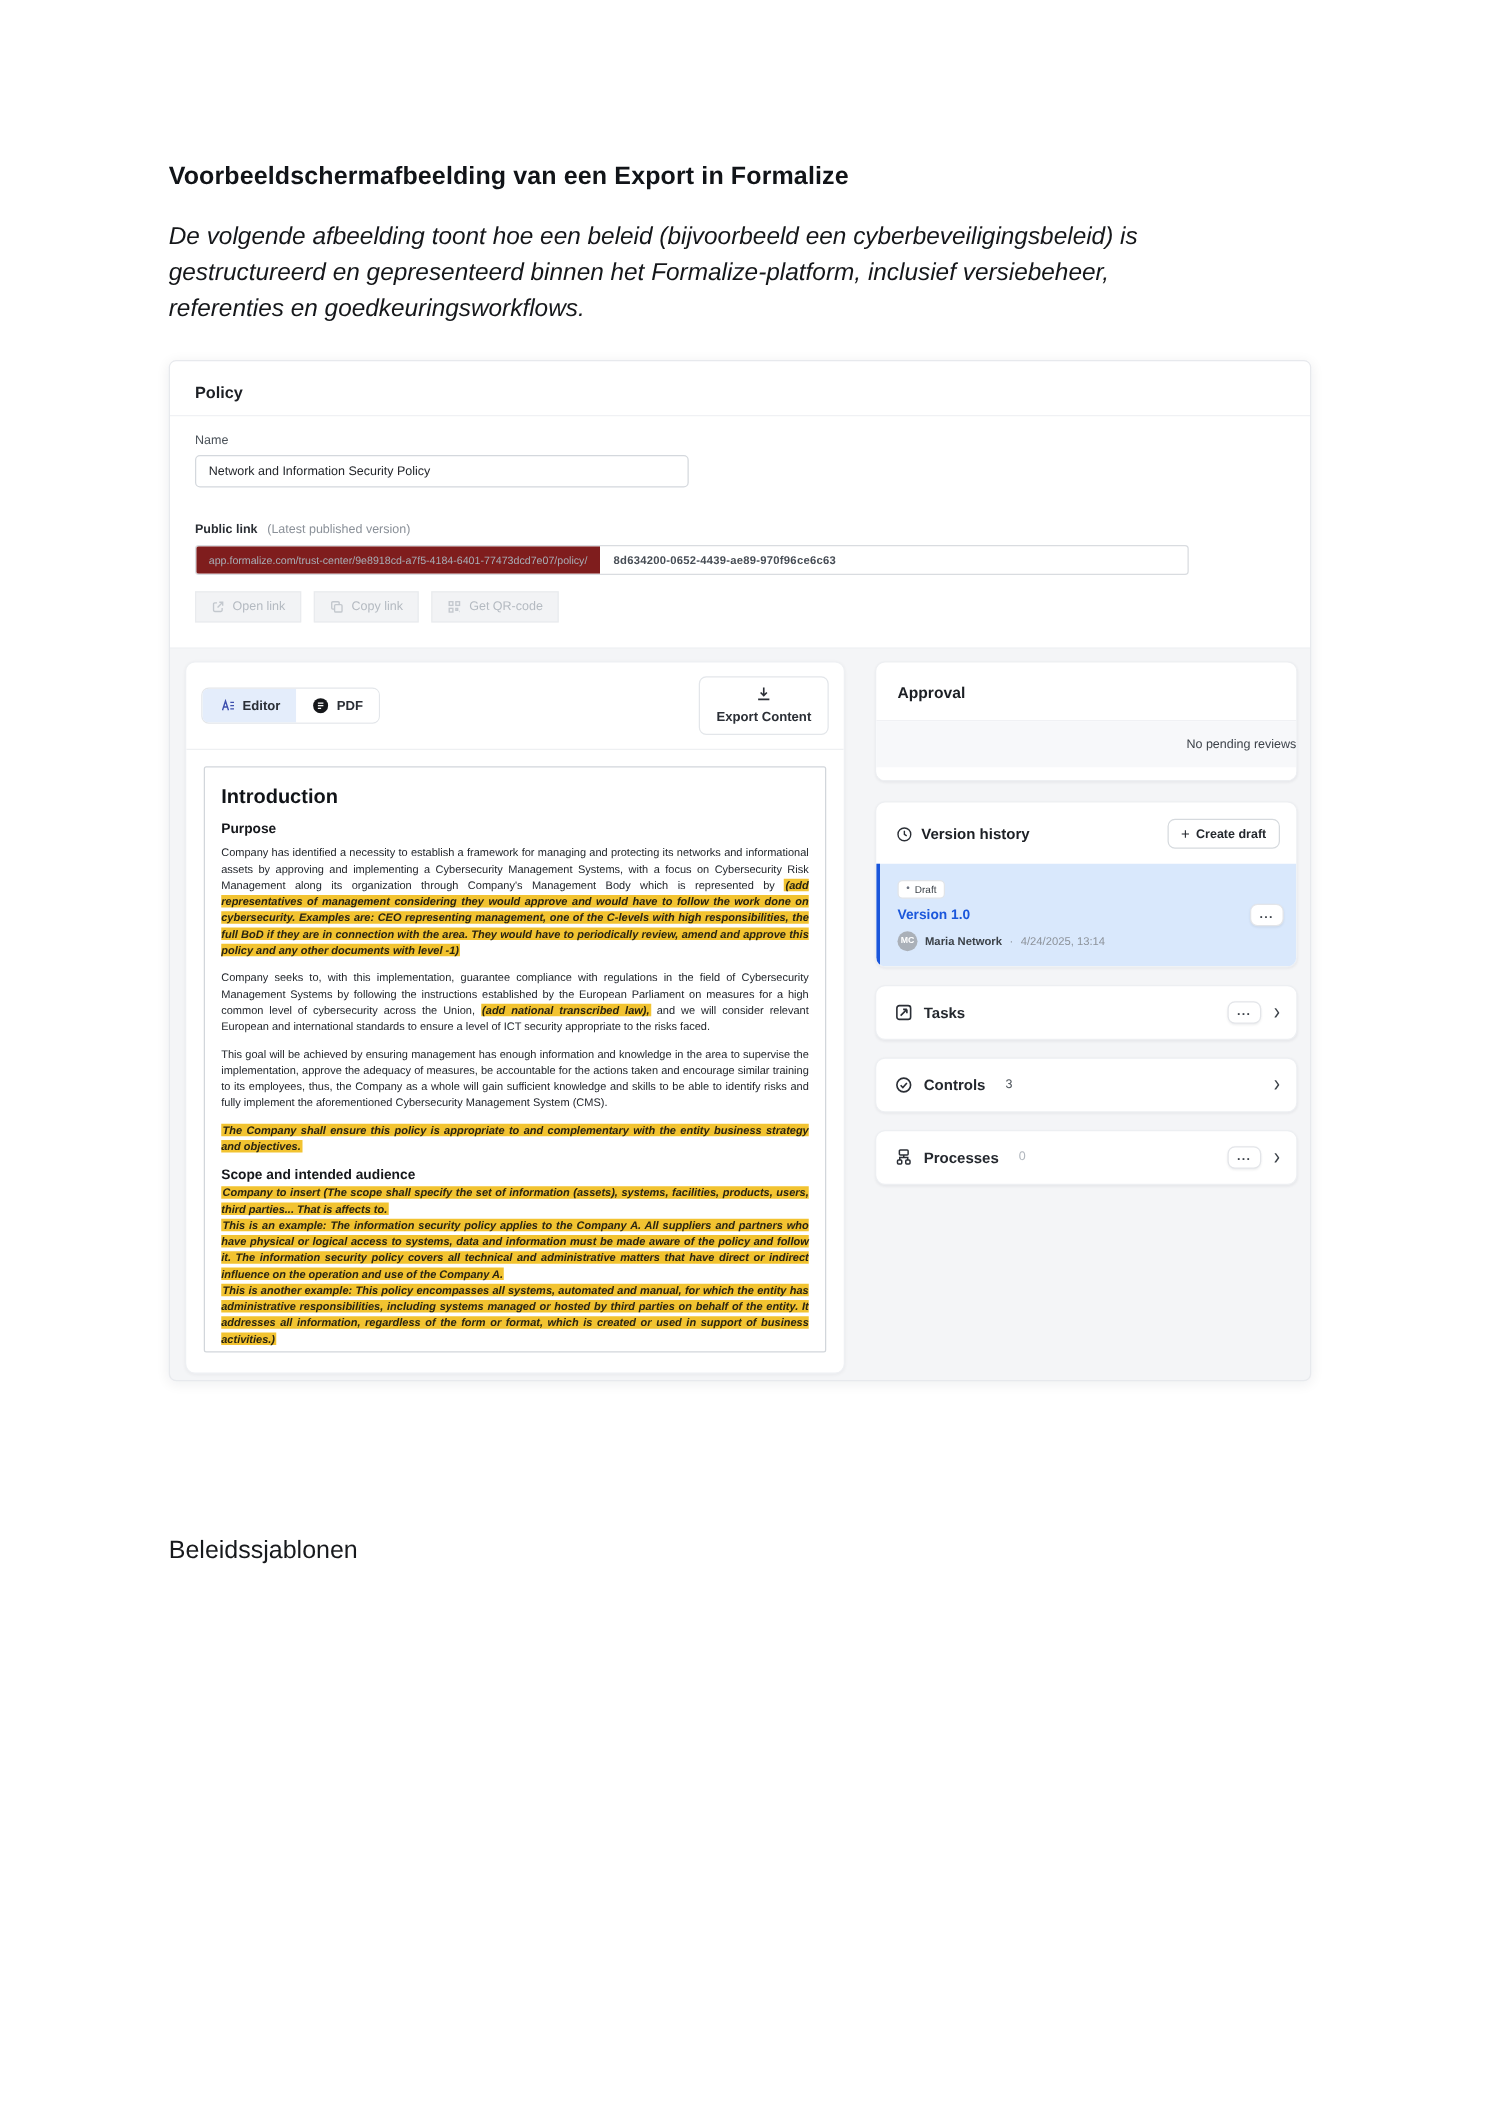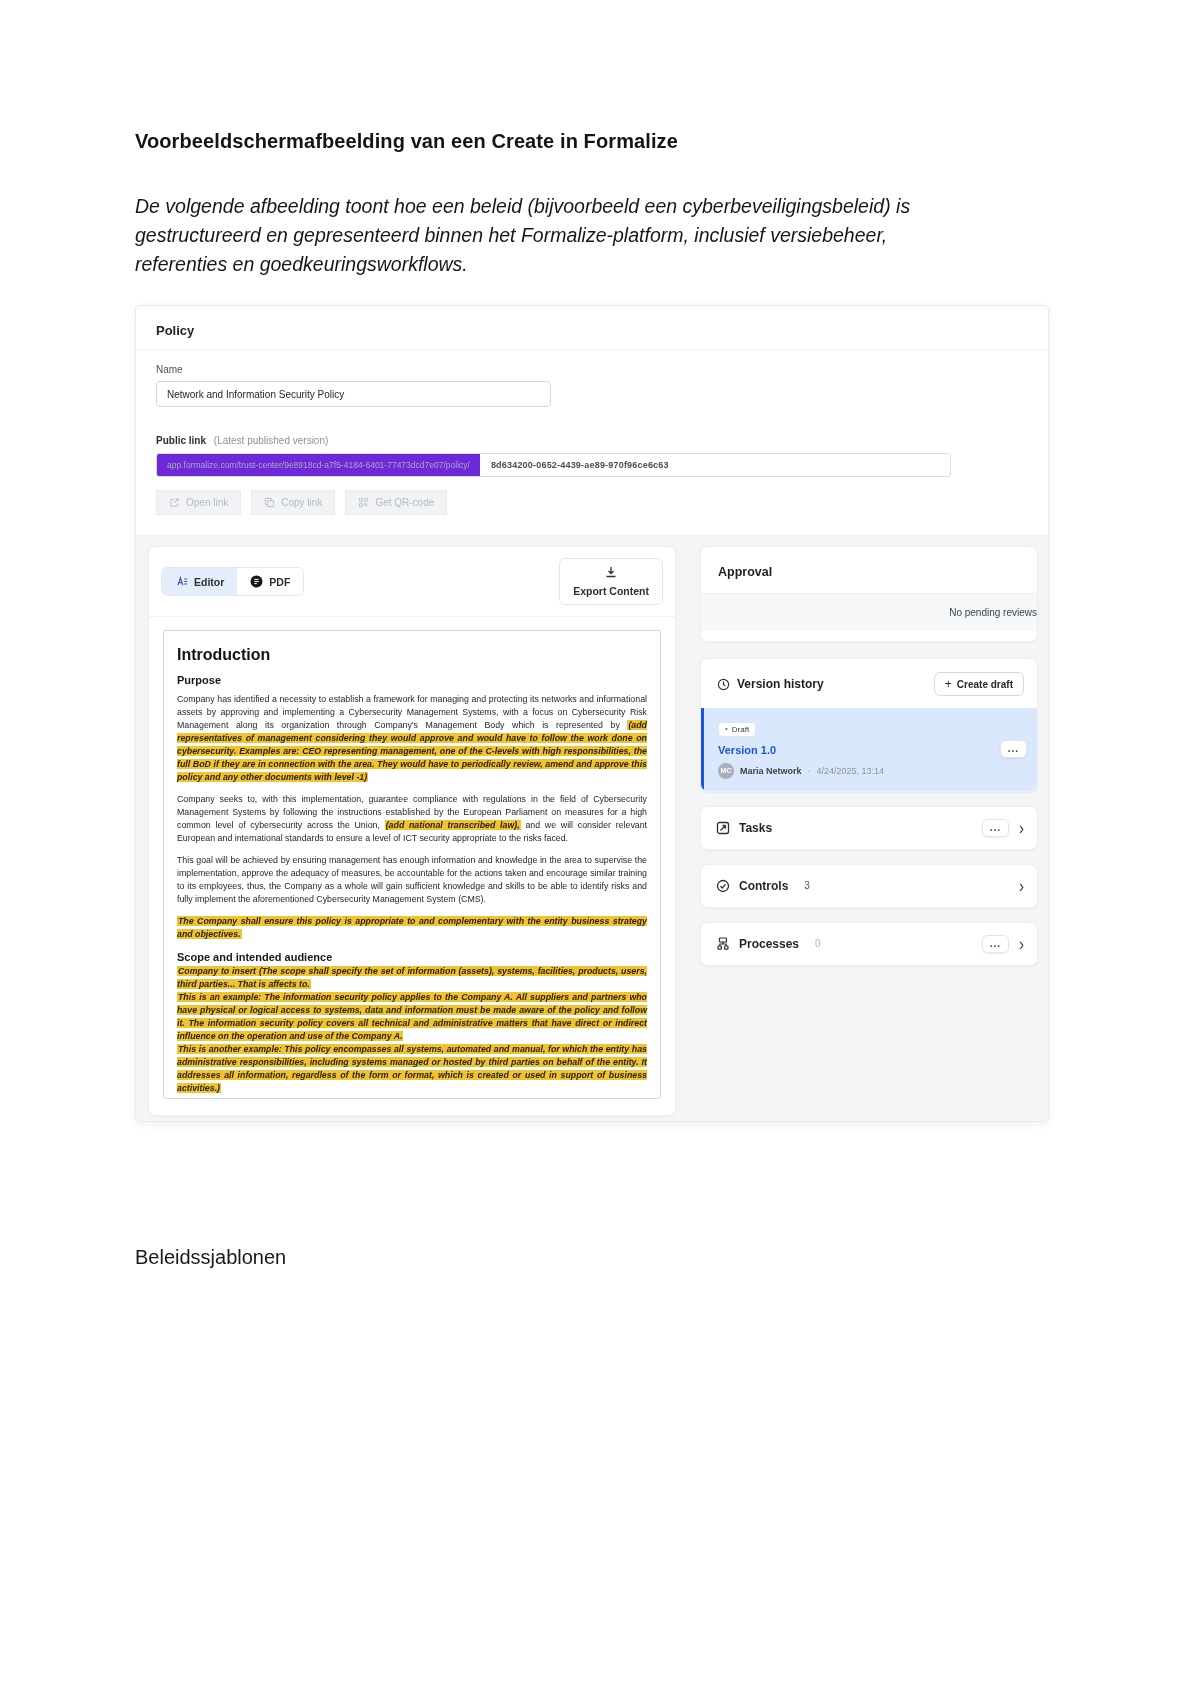--- a/index.html
+++ b/index.html
@@ -5,21 +5,21 @@
   * { margin:0; padding:0; box-sizing:border-box; }
   html,body { background:#ffffff; }
   body {
     width:1200px; height:1695px; position:relative; overflow:hidden;
     font-family:"Liberation Sans", sans-serif; color:#17191c;
   }
   .content { padding:130px 0 0 135px; }
 
   .page-title { font-size:20px; font-weight:700; letter-spacing:.1px; color:#111418; }
   .page-intro {
-    margin-top:39px; width:830px; font-size:19.5px; font-style:italic;
+    margin-top:22px; width:830px; font-size:19.5px; font-style:italic;
     line-height:29px; color:#15171a;
   }
 
   
   .shot {
     margin-top:26px; width:914px; height:817px; background:#f4f5f7;
     border:1px solid #e7e9ed; border-radius:6px;
     box-shadow:0 2px 10px rgba(15,23,42,.07);
     overflow:hidden; font-family:"Liberation Sans", sans-serif;
   }
@@ -36,21 +36,21 @@
     font-family:"Liberation Sans", sans-serif;
   }
   .pl-row-label { margin-top:28px; margin-bottom:7px; font-size:10px; }
   .pl-label { font-weight:700; color:#2a2e34; }
   .pl-note { color:#8b9199; margin-left:5px; }
   .link-field {
     width:795px; height:24px; border:1px solid #d9dcе0; border:1px solid #d9dce0;
     border-radius:3px; background:#fff; display:flex; align-items:center; overflow:hidden;
   }
   .link-prefix {
-    background:#6d28d9; color:#a7adb5; font-size:8.5px; height:100%;
+    background:#7f1d1d; color:#a7adb5; font-size:8.5px; height:100%;
     display:flex; align-items:center; padding:0 10px; white-space:nowrap;
   }
   .link-id { font-size:9px; font-weight:700; color:#474d55; padding-left:11px; letter-spacing:.2px; }
   .ghost-btn-row { display:flex; gap:10px; margin-top:13px; }
   .ghost-btn {
     display:flex; align-items:center; gap:6px; height:25px; padding:0 12px;
     background:#f2f3f5; border:1px solid #e9ebee; border-radius:0;
     font-size:10px; color:#b4bac1; cursor:pointer;
   }
   .ghost-btn svg { opacity:.75; }
@@ -154,21 +154,21 @@
   .elem-right { margin-left:auto; display:flex; align-items:center; gap:10px; }
   .chevron { font-size:15px; color:#3c4249; line-height:1; transform:scaleY(1.25); }
 
   .footer-heading { margin-top:124px; font-size:20px; color:#17191c; }
 </style>
 </head>
 <body>
 
 <div class="content">
 
-  <h1 class="page-title">Voorbeeldschermafbeelding van een Create in Formalize</h1>
+  <h1 class="page-title">Voorbeeldschermafbeelding van een Export in Formalize</h1>
 
   <p class="page-intro">De volgende afbeelding toont hoe een beleid (bijvoorbeeld een cyberbeveiligingsbeleid) is gestructureerd en gepresenteerd binnen het Formalize-platform, inclusief versiebeheer, referenties en goedkeuringsworkflows.</p>
 
   <div class="shot">
 
     <div class="policy-card">
       <div class="policy-header">
         <div class="policy-title">Policy</div>
       </div>
       <div class="policy-body">

